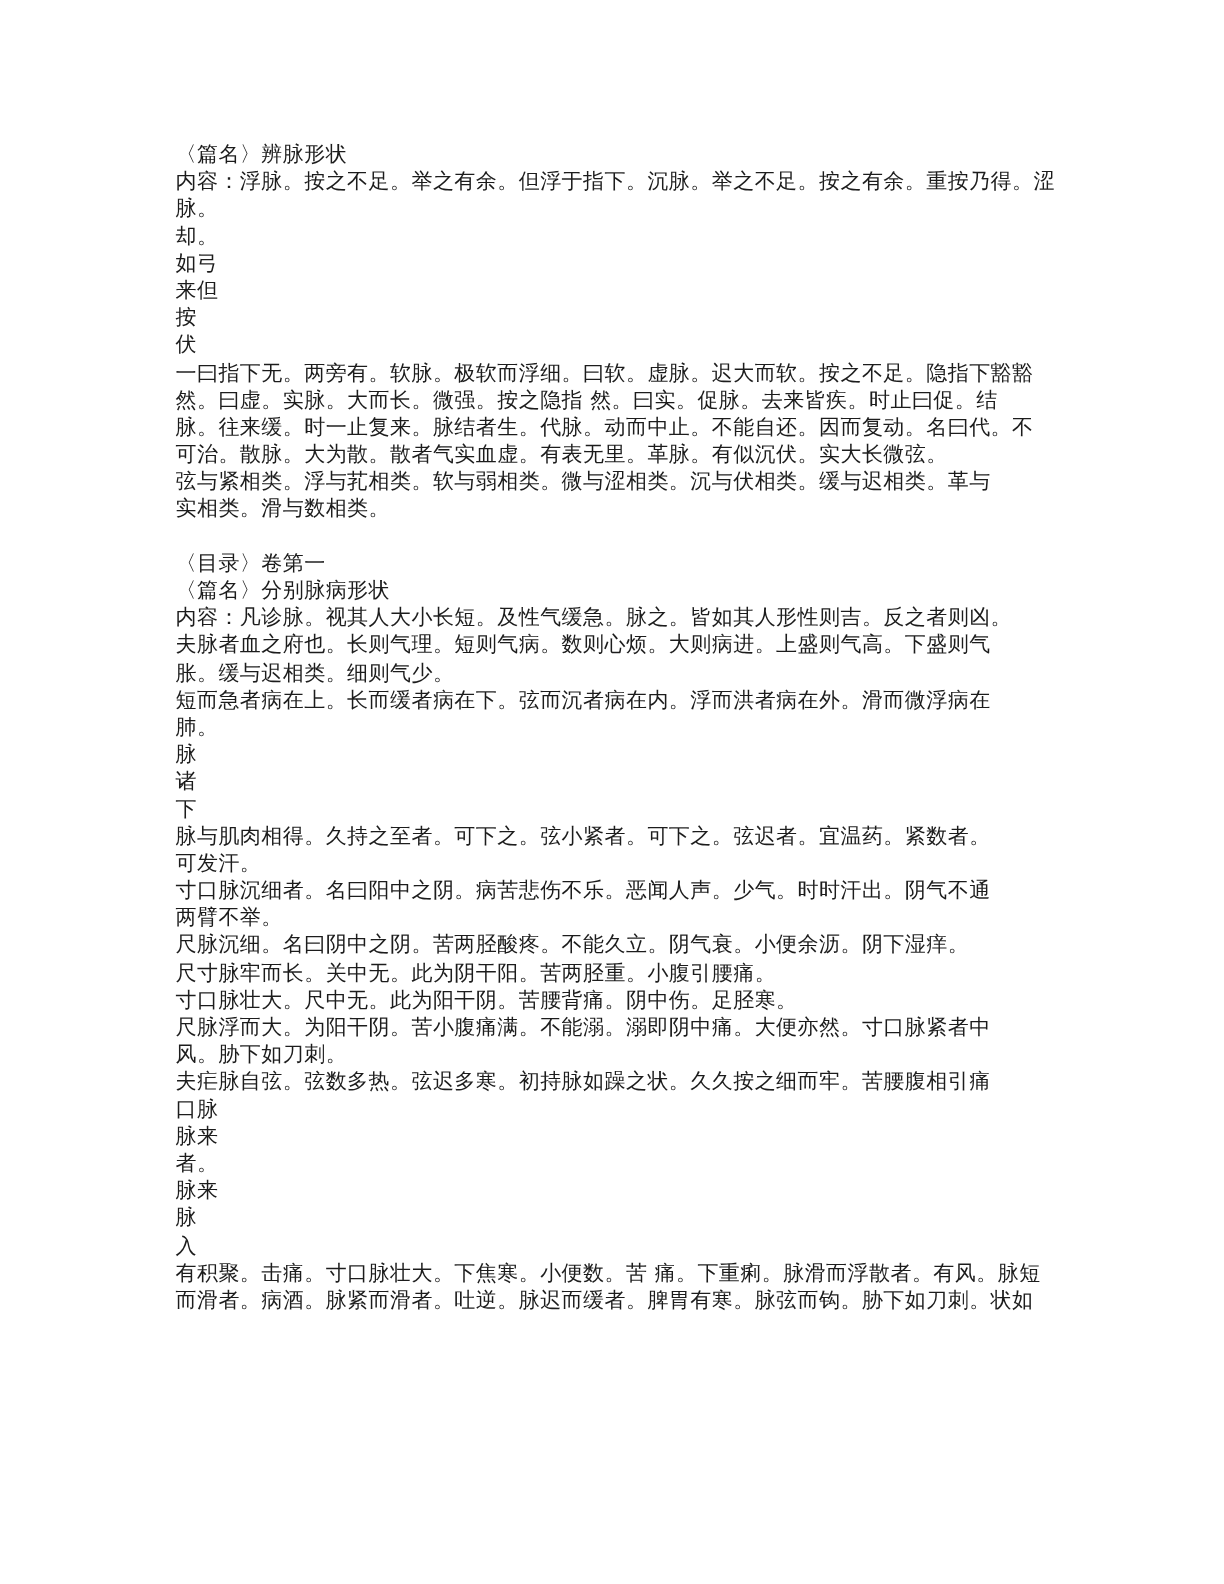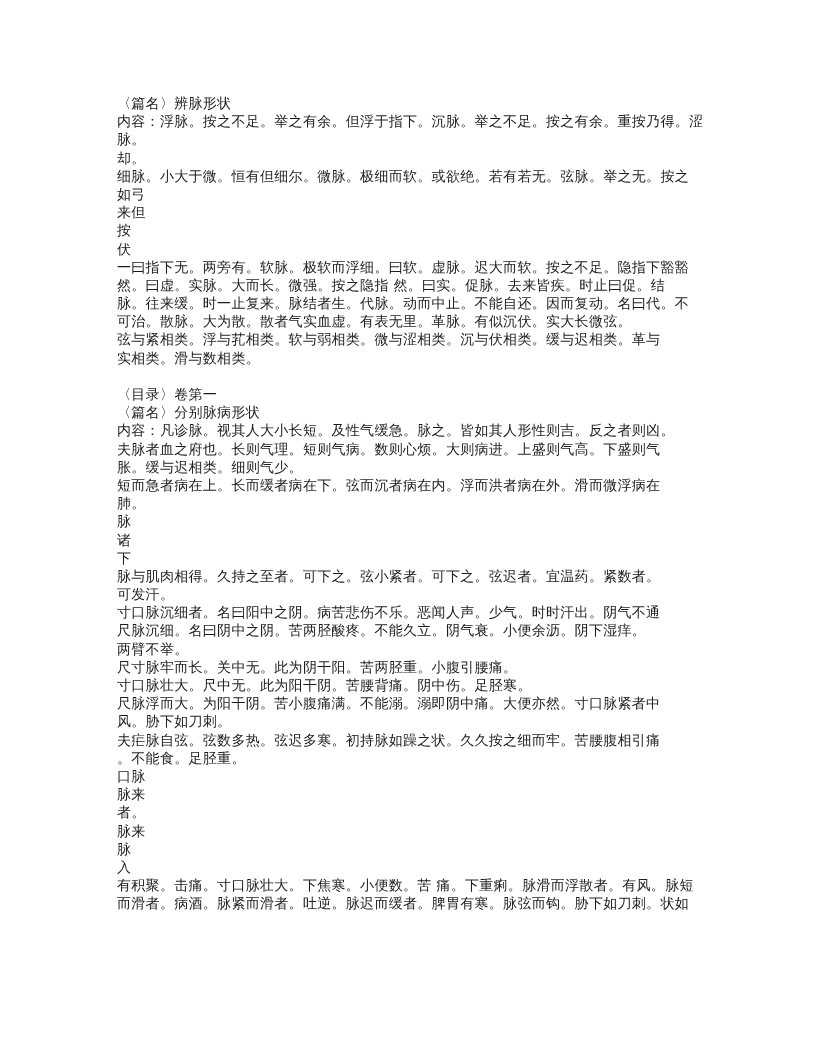--- a/index.html
+++ b/index.html
@@ -37,21 +37,20 @@
 </style>
 </head>
 <body>
 
 <div class="page">
   <div class="text-block">
       <div class="line">〈篇名〉辨脉形状</div>
       <div class="line">内容：浮脉。按之不足。举之有余。但浮于指下。沉脉。举之不足。按之有余。重按乃得。涩</div>
       <div class="line">脉。</div>
       <div class="line">却。</div>
-      <div class="line">细脉。小大于微。恒有但细尔。微脉。极细而软。或欲绝。若有若无。弦脉。举之无。按之</div>
       <div class="line">如弓</div>
       <div class="line">来但</div>
       <div class="line">按</div>
       <div class="line">伏</div>
       <div class="line">一曰指下无。两旁有。软脉。极软而浮细。曰软。虚脉。迟大而软。按之不足。隐指下豁豁</div>
       <div class="line">然。曰虚。实脉。大而长。微强。按之隐指 然。曰实。促脉。去来皆疾。时止曰促。结</div>
       <div class="line">脉。往来缓。时一止复来。脉结者生。代脉。动而中止。不能自还。因而复动。名曰代。不</div>
       <div class="line">可治。散脉。大为散。散者气实血虚。有表无里。革脉。有似沉伏。实大长微弦。</div>
       <div class="line">弦与紧相类。浮与芤相类。软与弱相类。微与涩相类。沉与伏相类。缓与迟相类。革与</div>
       <div class="line">实相类。滑与数相类。</div>
@@ -62,28 +61,27 @@
       <div class="line">夫脉者血之府也。长则气理。短则气病。数则心烦。大则病进。上盛则气高。下盛则气</div>
       <div class="line">胀。缓与迟相类。细则气少。</div>
       <div class="line">短而急者病在上。长而缓者病在下。弦而沉者病在内。浮而洪者病在外。滑而微浮病在</div>
       <div class="line">肺。</div>
       <div class="line">脉</div>
       <div class="line">诸</div>
       <div class="line">下</div>
       <div class="line">脉与肌肉相得。久持之至者。可下之。弦小紧者。可下之。弦迟者。宜温药。紧数者。</div>
       <div class="line">可发汗。</div>
       <div class="line">寸口脉沉细者。名曰阳中之阴。病苦悲伤不乐。恶闻人声。少气。时时汗出。阴气不通</div>
+      <div class="line">两臂不举。</div>
       <div class="line">尺脉沉细。名曰阴中之阴。苦两胫酸疼。不能久立。阴气衰。小便余沥。阴下湿痒。</div>
-      <div class="line">两臂不举。</div>
       <div class="line">尺寸脉牢而长。关中无。此为阴干阳。苦两胫重。小腹引腰痛。</div>
       <div class="line">寸口脉壮大。尺中无。此为阳干阴。苦腰背痛。阴中伤。足胫寒。</div>
       <div class="line">尺脉浮而大。为阳干阴。苦小腹痛满。不能溺。溺即阴中痛。大便亦然。寸口脉紧者中</div>
       <div class="line">风。胁下如刀刺。</div>
       <div class="line">夫疟脉自弦。弦数多热。弦迟多寒。初持脉如躁之状。久久按之细而牢。苦腰腹相引痛</div>
-      <div class="line">。不能食。足胫重。</div>
       <div class="line">口脉</div>
       <div class="line">脉来</div>
       <div class="line">者。</div>
       <div class="line">脉来</div>
       <div class="line">脉</div>
       <div class="line">入</div>
       <div class="line">有积聚。击痛。寸口脉壮大。下焦寒。小便数。苦 痛。下重痢。脉滑而浮散者。有风。脉短</div>
       <div class="line">而滑者。病酒。脉紧而滑者。吐逆。脉迟而缓者。脾胃有寒。脉弦而钩。胁下如刀刺。状如</div>
     </div>
 </div>

